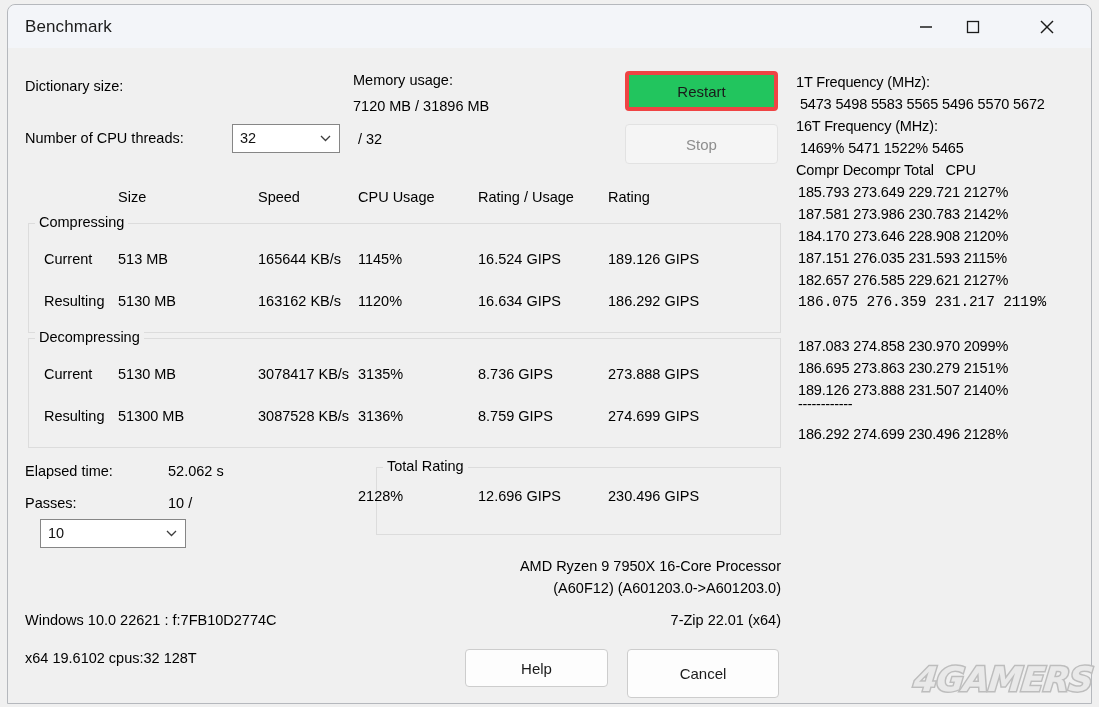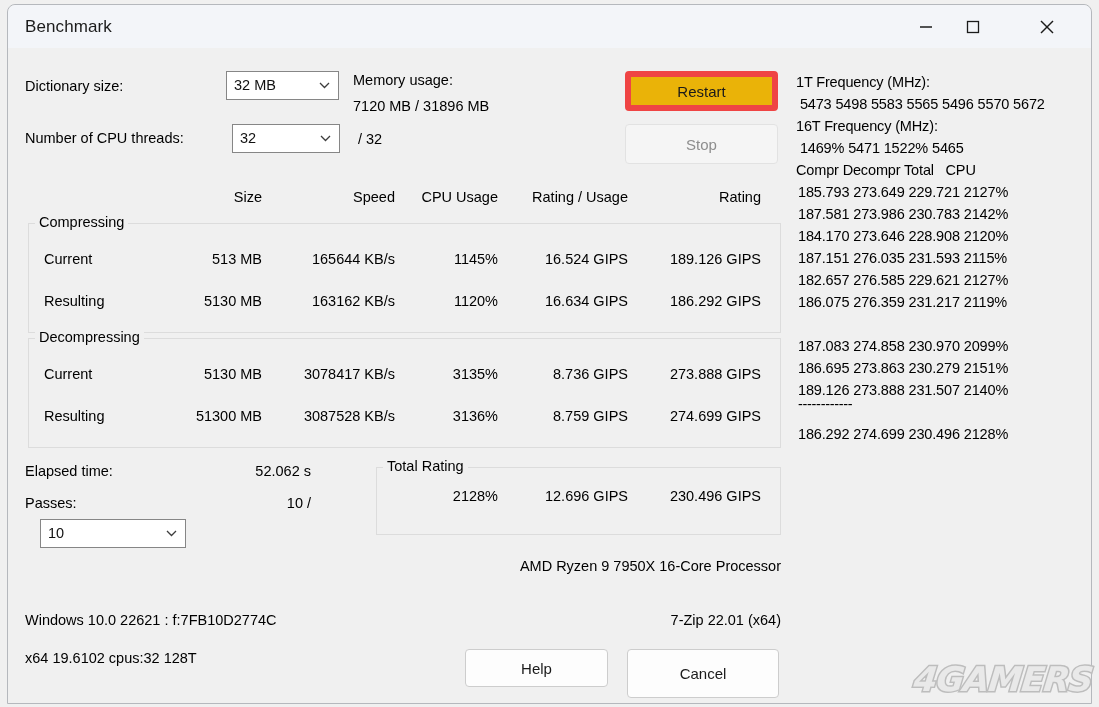--- a/index.html
+++ b/index.html
@@ -78,21 +78,21 @@
     height: 656px;
     background: #f0f0f0;
   }
 
   .lbl {
     position: absolute;
     font-size: 14.5px;
     color: #000;
     white-space: nowrap;
   }
-  .lbl.r { text-align: right; }
+  .lbl.r { text-align: left; }
 
   
   .combo {
     position: absolute;
     background: #ffffff;
     border: 1px solid #868686;
     box-sizing: border-box;
     height: 29px;
   }
   .combo .cval {
@@ -120,22 +120,22 @@
     border: 1px solid #cdcdcd;
     border-radius: 4px;
     font-size: 15px;
     color: #1a1a1a;
     display: flex;
     align-items: center;
     justify-content: center;
     cursor: default;
   }
   .pbtn.focused {
-    border: 6px solid #ef4444;
-    background: #eab308;
+    border: 4px solid #ef4444;
+    background: #22c55e;
   }
   .pbtn.disabled {
     background: #f5f5f5;
     border: 1px solid #e2e2e2;
     color: #8d8d8d;
   }
 
   
   .groupbox {
     position: absolute;
@@ -215,28 +215,20 @@
             <line x1="14" y1="2" x2="2" y2="14" stroke="#1b1b1b" stroke-width="1.4"></line>
           </svg>
         </span>
       </div>
     </div>
 
     <div class="client">
 
       <div class="lbl" style="left:17px; top:30px;">Dictionary size:</div>
 
-      <div class="combo" style="left:218px; top:23px; width:113px;">
-        <span class="cval">32 MB</span>
-        <span class="carrow">
-          <svg width="11" height="7" viewBox="0 0 11 7">
-            <polyline points="1,1 5.5,5.5 10,1" fill="none" stroke="#3d3d3d" stroke-width="1.3"></polyline>
-          </svg>
-        </span>
-      </div>
 
       <div class="lbl" style="left:345px; top:24px;">Memory usage:</div>
       <div class="lbl" style="left:345px; top:50px;">7120 MB / 31896 MB</div>
 
       <div class="lbl" style="left:17px; top:82px;">Number of CPU threads:</div>
 
       <div class="combo" style="left:224px; top:76px; width:108px;">
         <span class="cval">32</span>
         <span class="carrow">
           <svg width="11" height="7" viewBox="0 0 11 7">
@@ -324,30 +316,31 @@
       <div class="mono" style="left:788px; top:48px;"> 5473 5498 5583 5565 5496 5570 5672</div>
       <div class="mono" style="left:788px; top:70px;">16T Frequency (MHz):</div>
       <div class="mono" style="left:788px; top:92px;"> 1469% 5471 1522% 5465</div>
       <div class="mono" style="left:788px; top:114px;">Compr Decompr Total   CPU</div>
 
       <div class="mono" style="left:790px; top:136px;">185.793 273.649 229.721 2127%</div>
       <div class="mono" style="left:790px; top:158px;">187.581 273.986 230.783 2142%</div>
       <div class="mono" style="left:790px; top:180px;">184.170 273.646 228.908 2120%</div>
       <div class="mono" style="left:790px; top:202px;">187.151 276.035 231.593 2115%</div>
       <div class="mono" style="left:790px; top:224px;">182.657 276.585 229.621 2127%</div>
-      <div class="mono" style="left:790px; top:246px;">186.075 276.359 231.217 2119%</div>
+      <div class="mono" style="left:790px; top:246px;font-family:Liberation Mono, monospace;">186.075 276.359 231.217 2119%</div>
       <div class="mono" style="left:790px; top:290px;">187.083 274.858 230.970 2099%</div>
       <div class="mono" style="left:790px; top:312px;">186.695 273.863 230.279 2151%</div>
       <div class="mono" style="left:790px; top:334px;">189.126 273.888 231.507 2140%</div>
 
       <div class="sep-line" style="left:790px; top:348px;">------------</div>
 
       <div class="mono" style="left:790px; top:378px;">186.292 274.699 230.496 2128%</div>
 
       <div class="lbl" style="left:450px; top:510px; width:323px; text-align:right;">AMD Ryzen 9 7950X 16-Core Processor</div>
+      <div class="lbl" style="left:450px; top:532px; width:323px; text-align:right;">(A60F12) (A601203.0-&gt;A601203.0)</div>
 
       <div class="lbl" style="left:17px; top:564px;">Windows 10.0 22621 :  f:7FB10D2774C</div>
       <div class="lbl" style="left:450px; top:564px; width:323px; text-align:right;">7-Zip 22.01 (x64)</div>
 
       <div class="lbl" style="left:17px; top:602px;">x64 19.6102 cpus:32 128T</div>
 
       <div class="pbtn" style="left:457px; top:601px; width:143px; height:38px;">Help</div>
       <div class="pbtn" style="left:619px; top:601px; width:152px; height:49px;text-align:center;">Cancel</div>
 
     </div>

